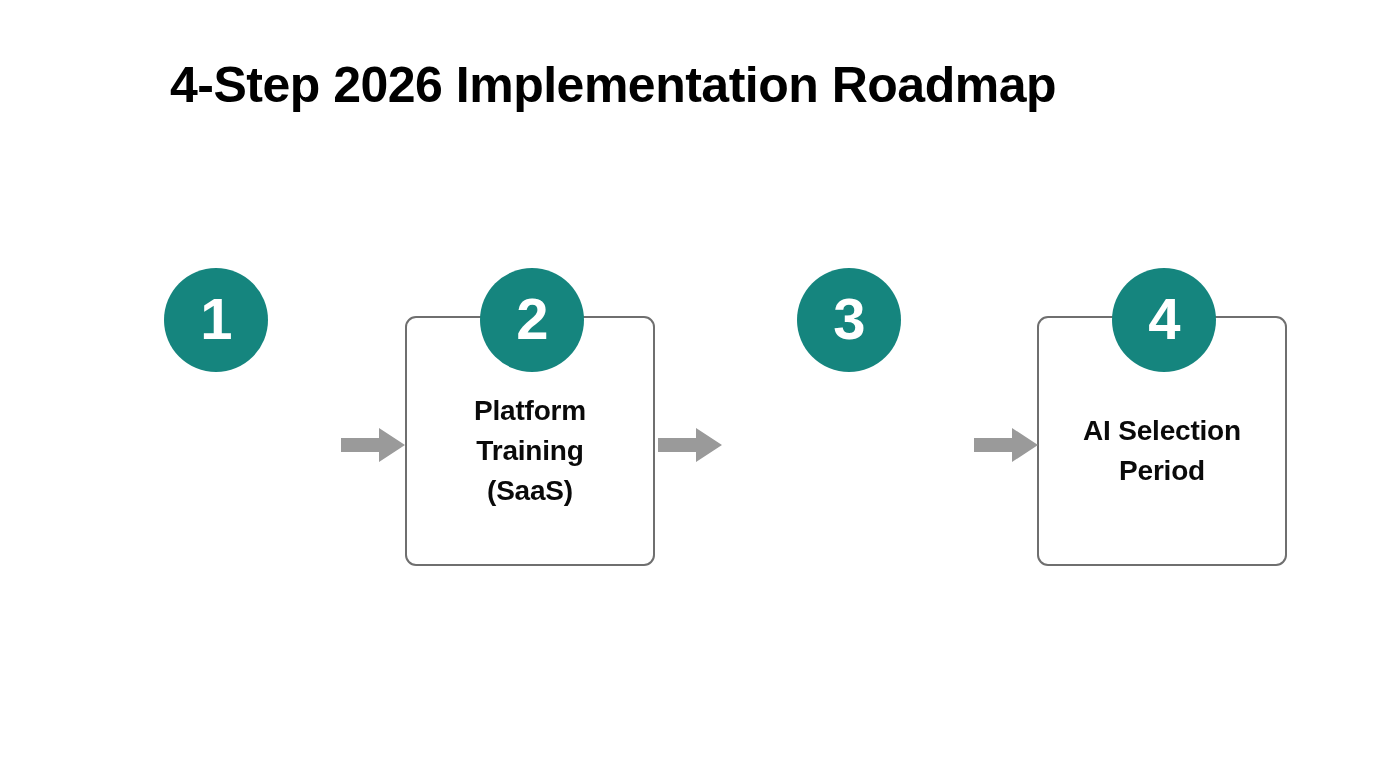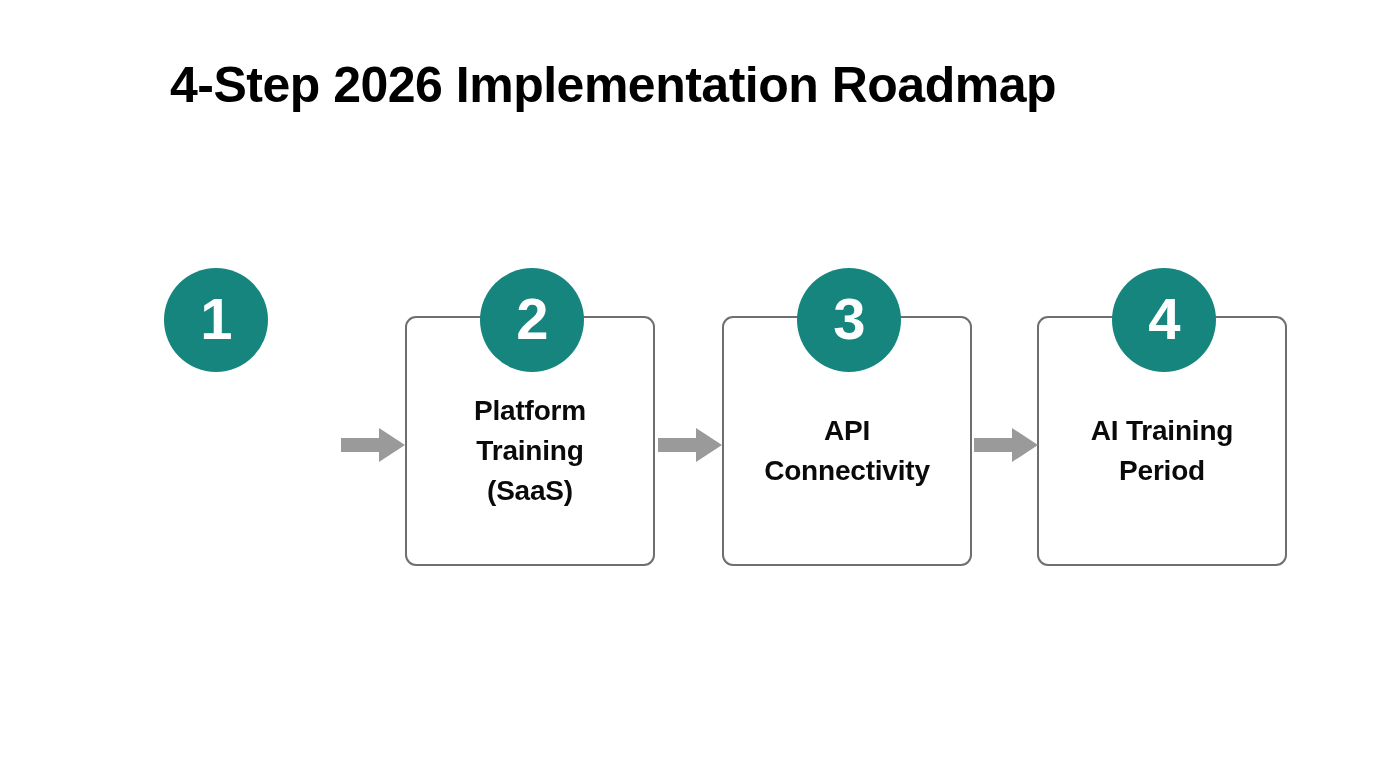--- a/index.html
+++ b/index.html
@@ -163,38 +163,34 @@
       </div>
     </div>
 
     <div class="arrow-connector a1">
       <svg viewBox="0 0 64 34" xmlns="http://www.w3.org/2000/svg" aria-hidden="true">
         <polygon points="0,10 38,10 38,0 64,17 38,34 38,24 0,24" fill="#9a9a9a"></polygon>
       </svg>
     </div>
 
     <div class="step s2">
-      <div class="step-card">
-        <span class="step-label">API
-Connectivity</span>
-      </div>
       <div class="step-badge">
         <span class="step-badge-number">3</span>
       </div>
     </div>
 
     <div class="arrow-connector a2">
       <svg viewBox="0 0 64 34" xmlns="http://www.w3.org/2000/svg" aria-hidden="true">
         <polygon points="0,10 38,10 38,0 64,17 38,34 38,24 0,24" fill="#9a9a9a"></polygon>
       </svg>
     </div>
 
     <div class="step s3">
       <div class="step-card">
-        <span class="step-label">AI Training
+        <span class="step-label">AI Selection
 Period</span>
       </div>
       <div class="step-badge">
         <span class="step-badge-number">4</span>
       </div>
     </div>
 
   </div>
 </div>
 

